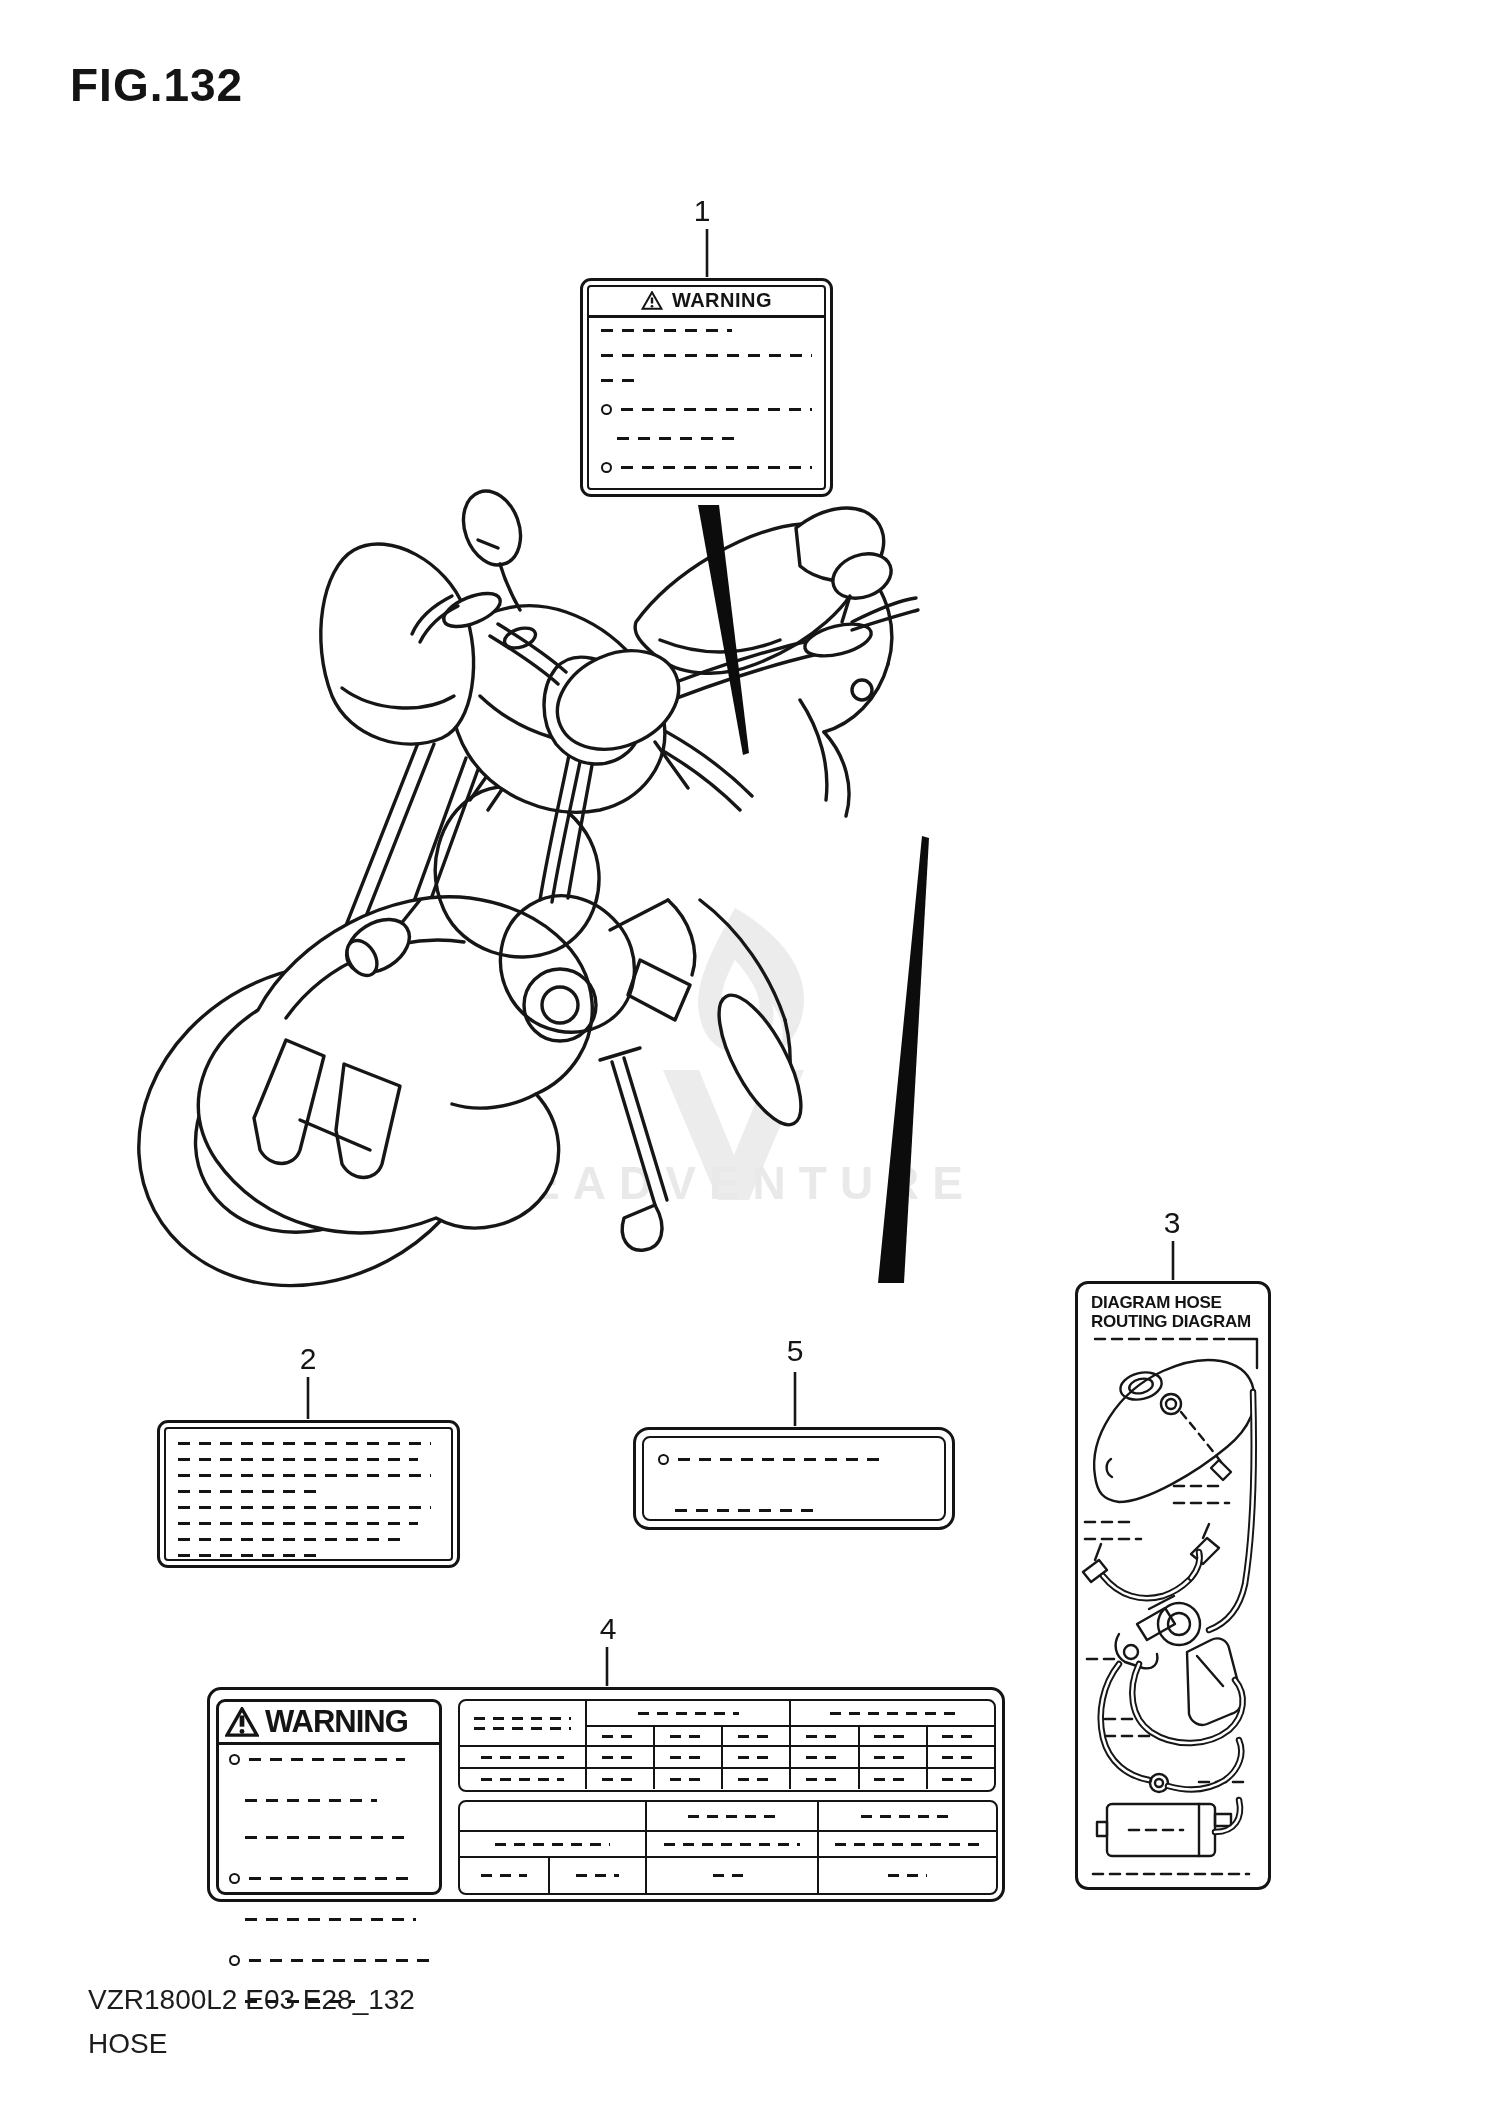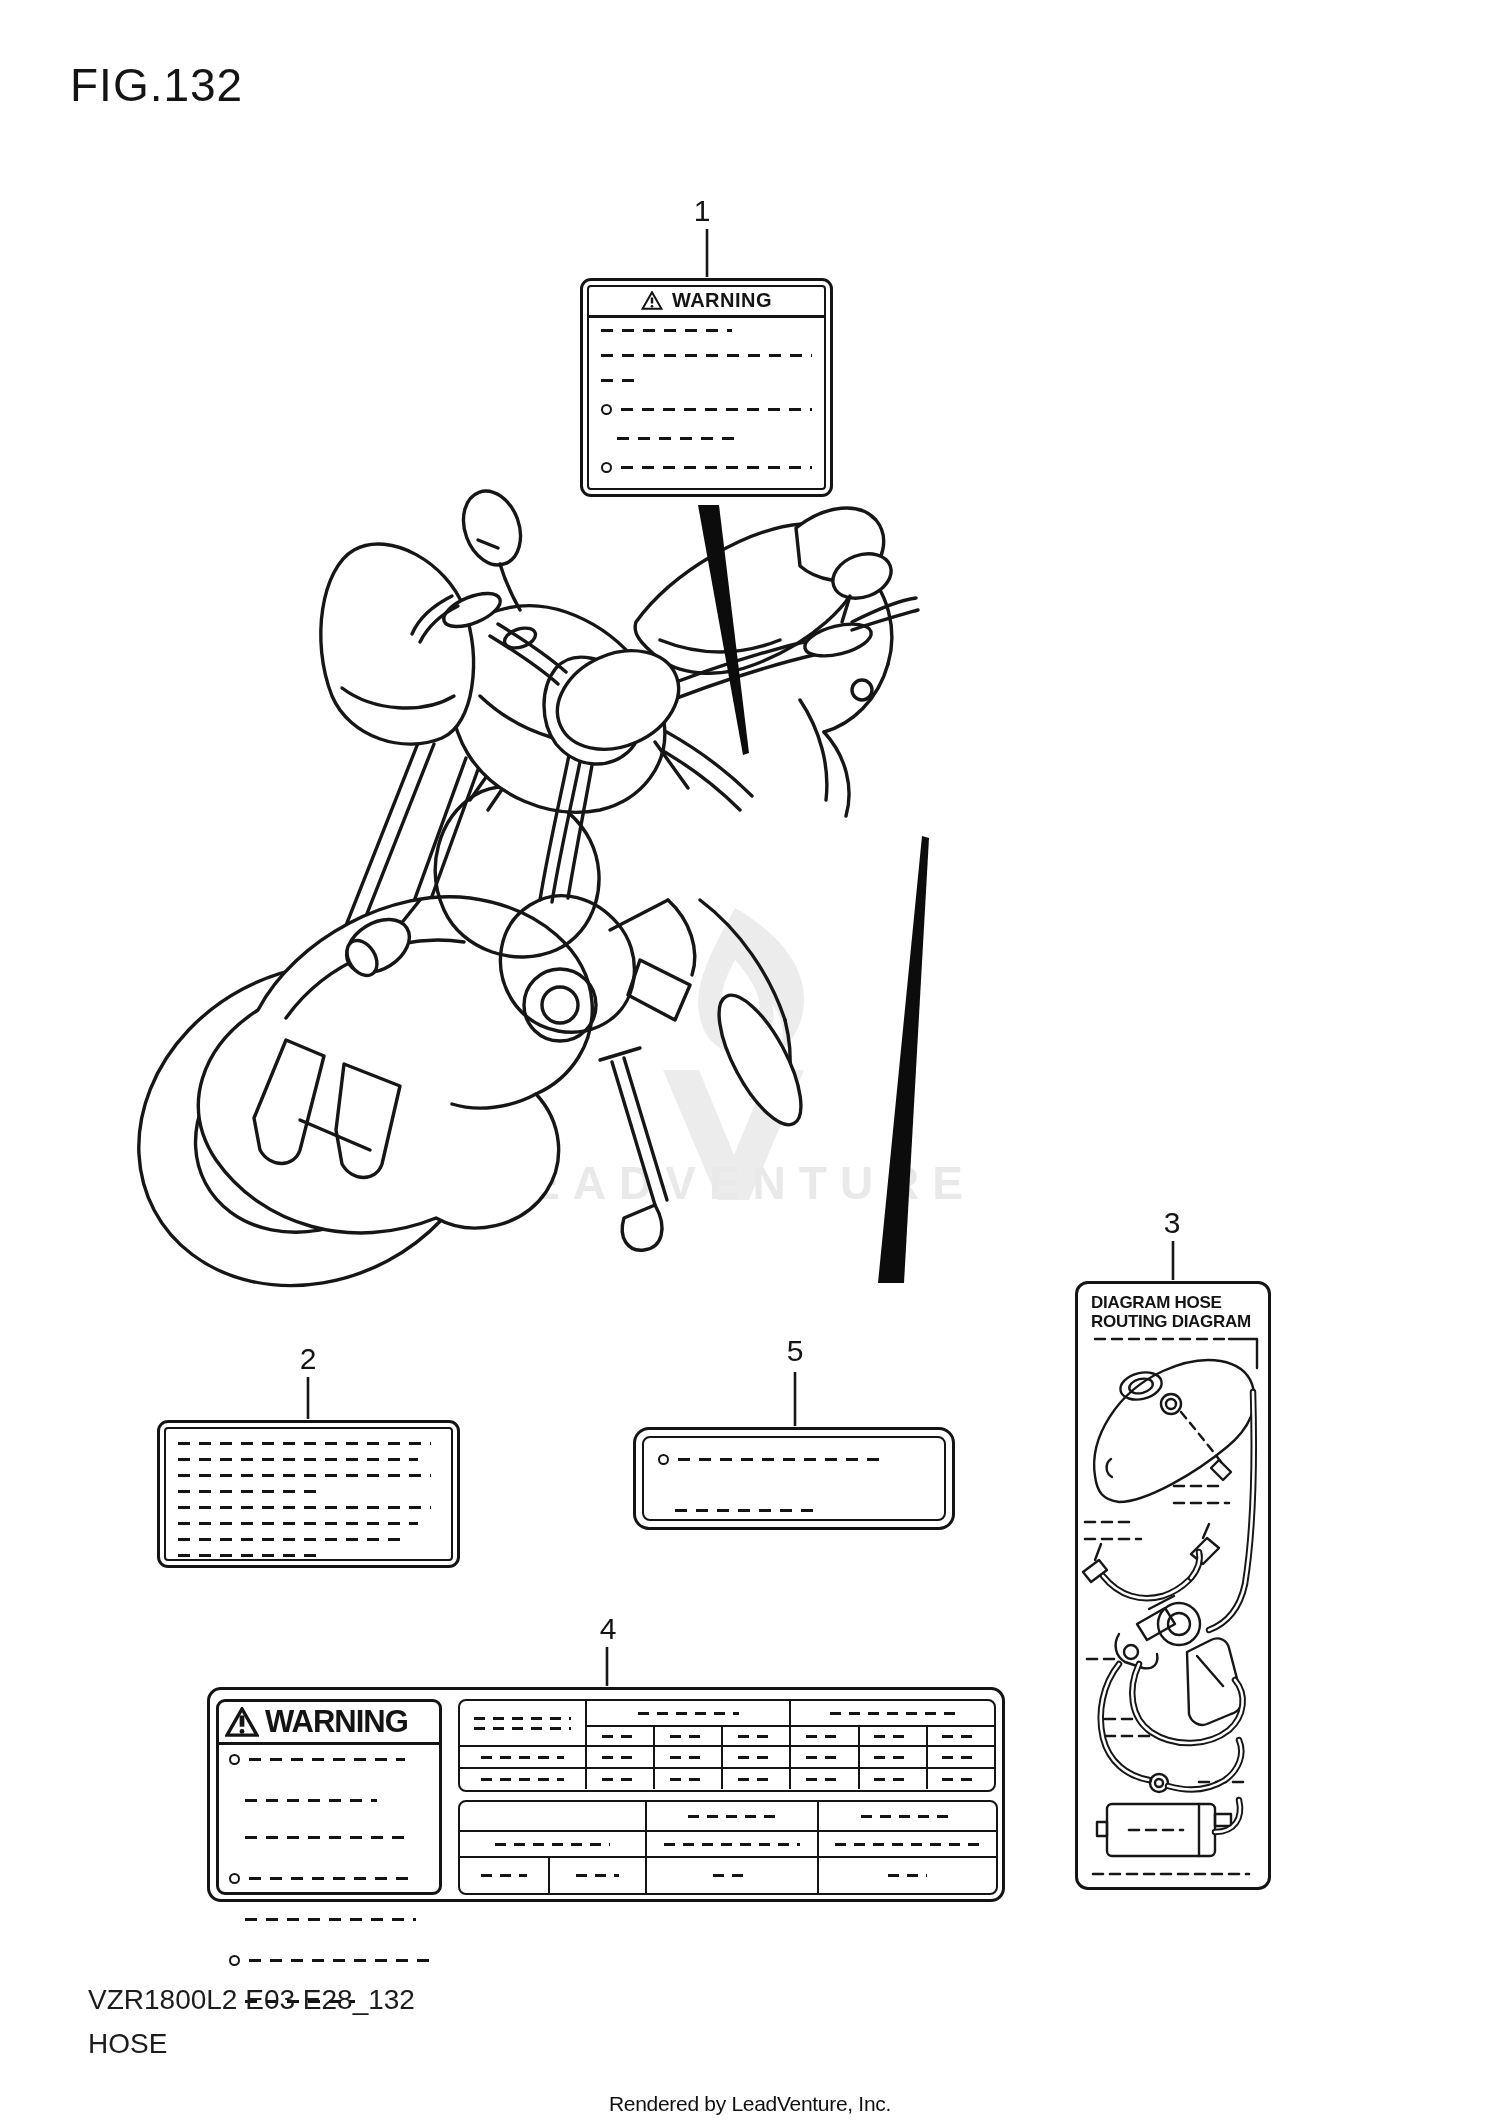--- a/index.html
+++ b/index.html
@@ -2,21 +2,21 @@
 <html><head>
 <meta charset="utf-8">
 <style>
   html,body{margin:0;padding:0;background:#fff;}
   #page{
     position:relative;width:1500px;height:2125px;background:#fff;overflow:hidden;
     font-family:"Liberation Sans", sans-serif;color:#141414;
   }
   .abs{position:absolute;}
   
-  #fig-title{left:70px;top:58px;font-size:46px;font-weight:400;letter-spacing:1px;}
+  #fig-title{left:70px;top:58px;font-size:46px;font-weight:700;letter-spacing:1px;}
   .callout{font-size:30px;font-weight:400;transform:translateX(-50%);}
   #wm-text{
     left:452px;top:1156px;width:560px;text-align:center;
     font-size:46px;font-weight:700;letter-spacing:13px;color:#e9e9e9;white-space:nowrap;
   }
   #footer-code{left:88px;top:1984px;font-size:28px;color:#1c1c1c;}
   #footer-label{left:88px;top:2028px;font-size:28px;color:#1c1c1c;}
   #footer-rendered{left:0;top:2092px;width:1500px;text-align:center;font-size:21px;color:#101010;letter-spacing:-0.3px;}
   
   .label-outer{position:absolute;border:3.5px solid #141414;border-radius:11px;background:#fff;box-sizing:border-box;}
@@ -485,15 +485,14 @@
           <div class="dc" style="width:22%"></div>
         </div>
       <div class="c" style="grid-column:4;grid-row:3;">
           <div class="dc" style="width:22%"></div>
         </div>
     </div>
   </div>
 
   <div class="abs" id="footer-code">VZR1800L2 E03 E28_132</div>
   <div class="abs" id="footer-label">HOSE</div>
-  <div class="abs" id="footer-rendered">Rendered by LeadVenture, Inc.</div>
 
 </div>
 
 </body></html>

